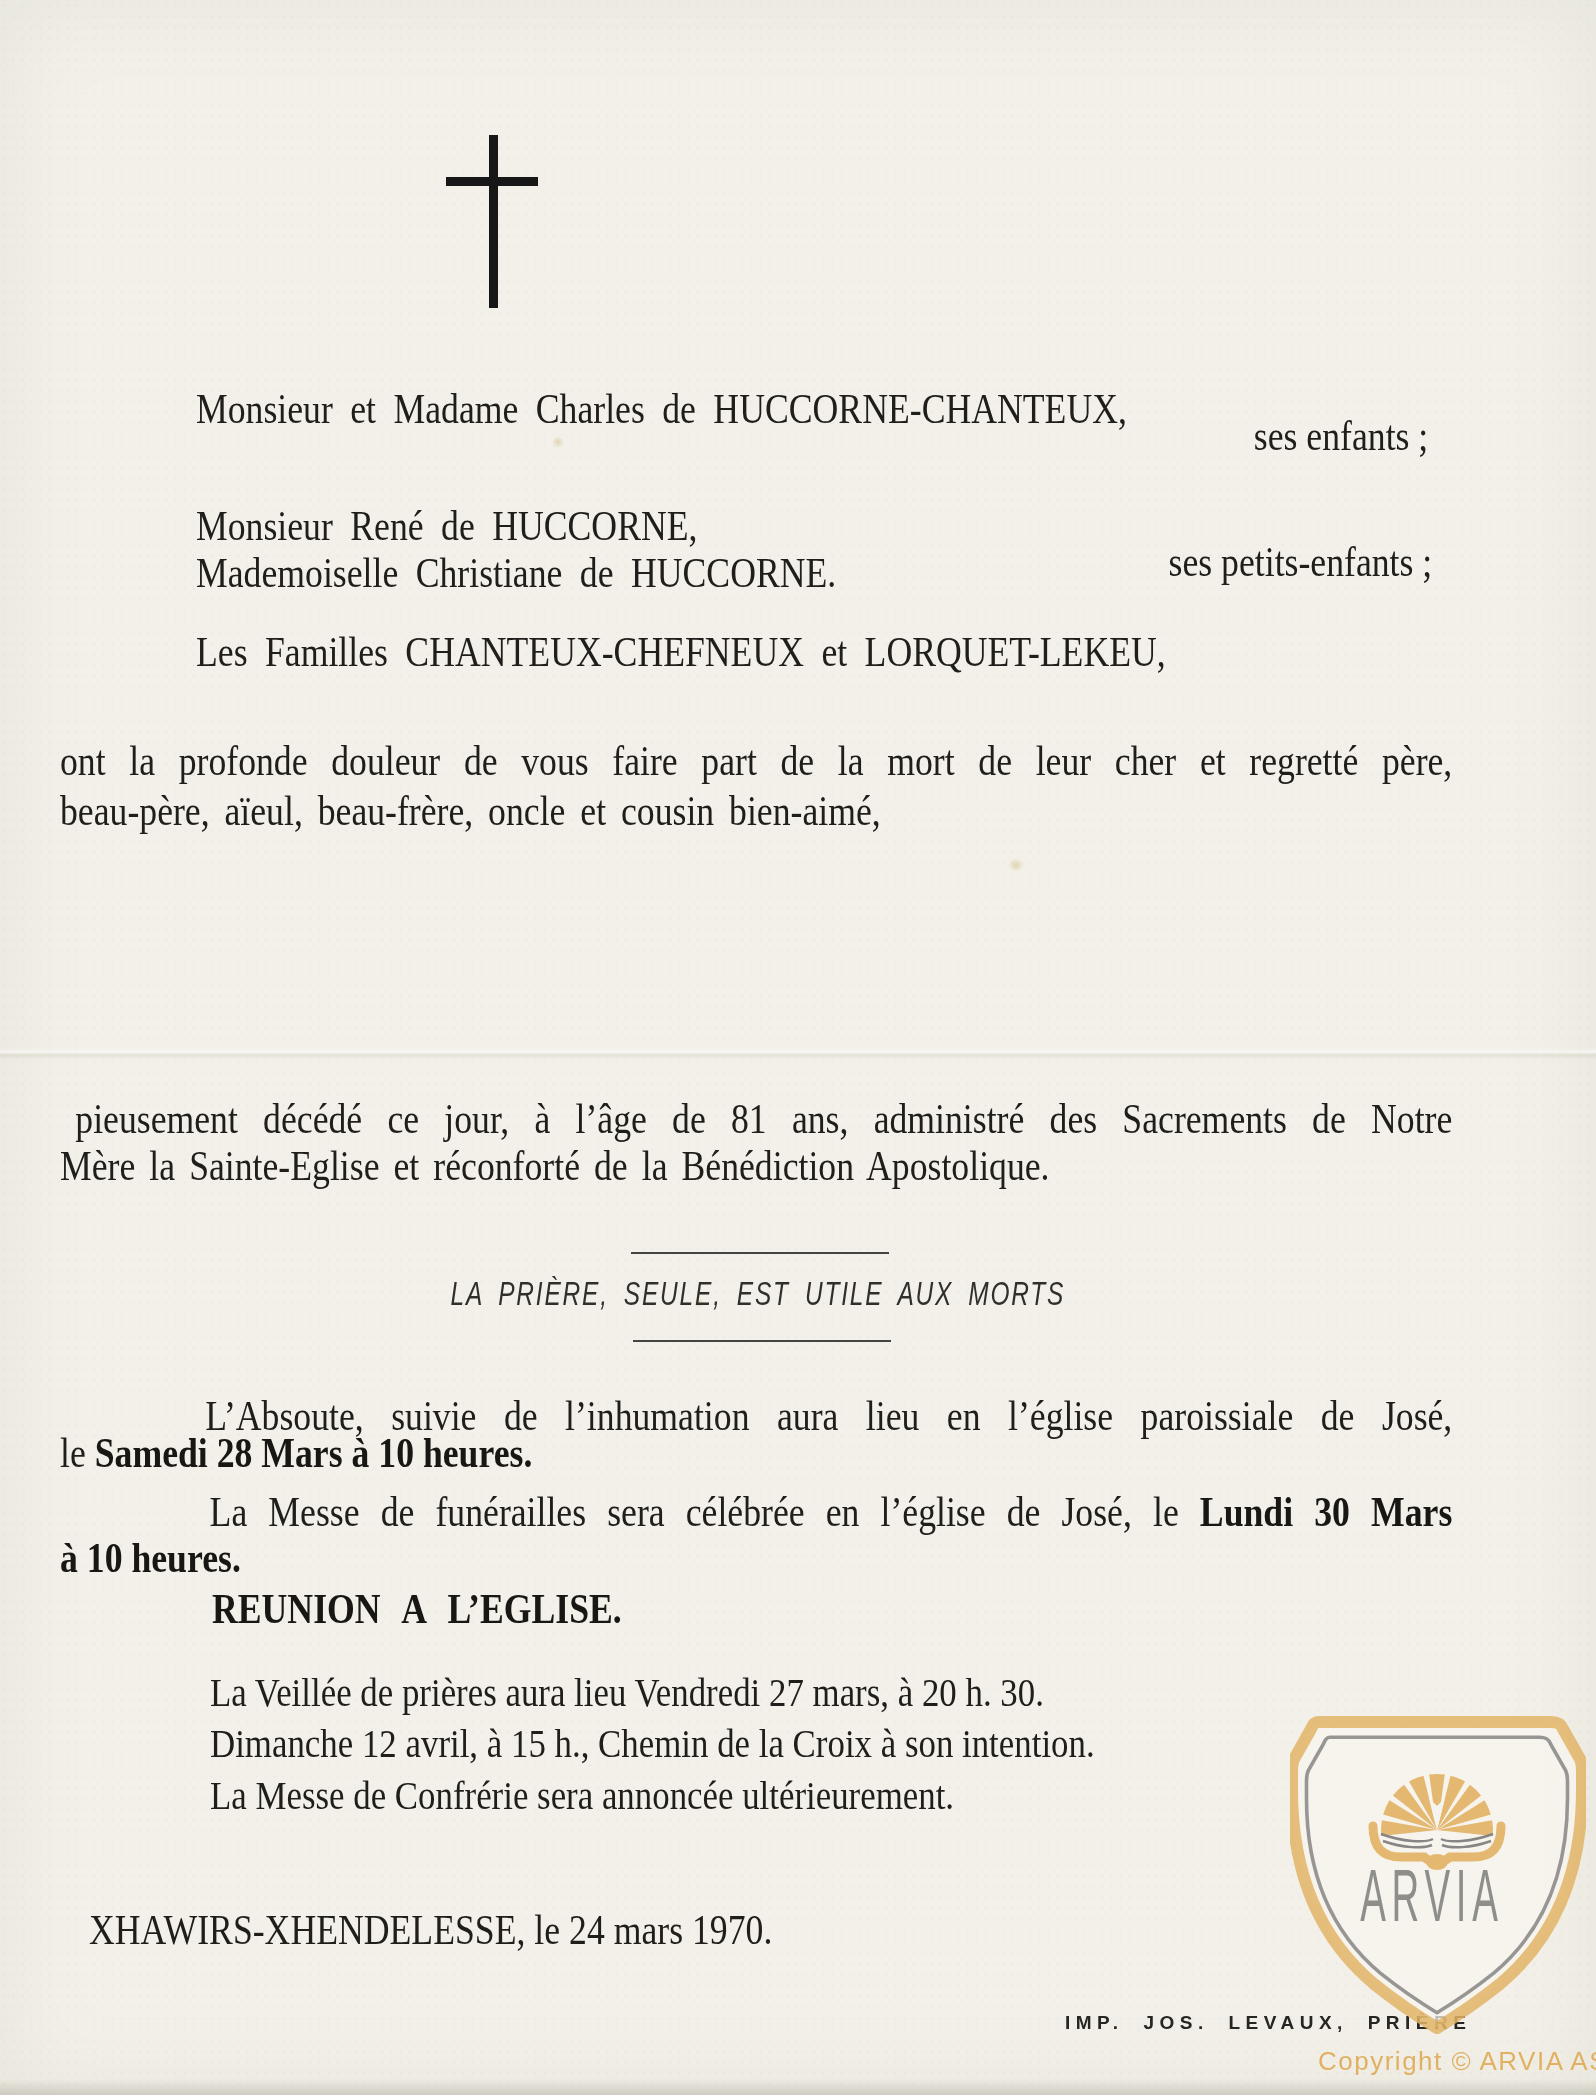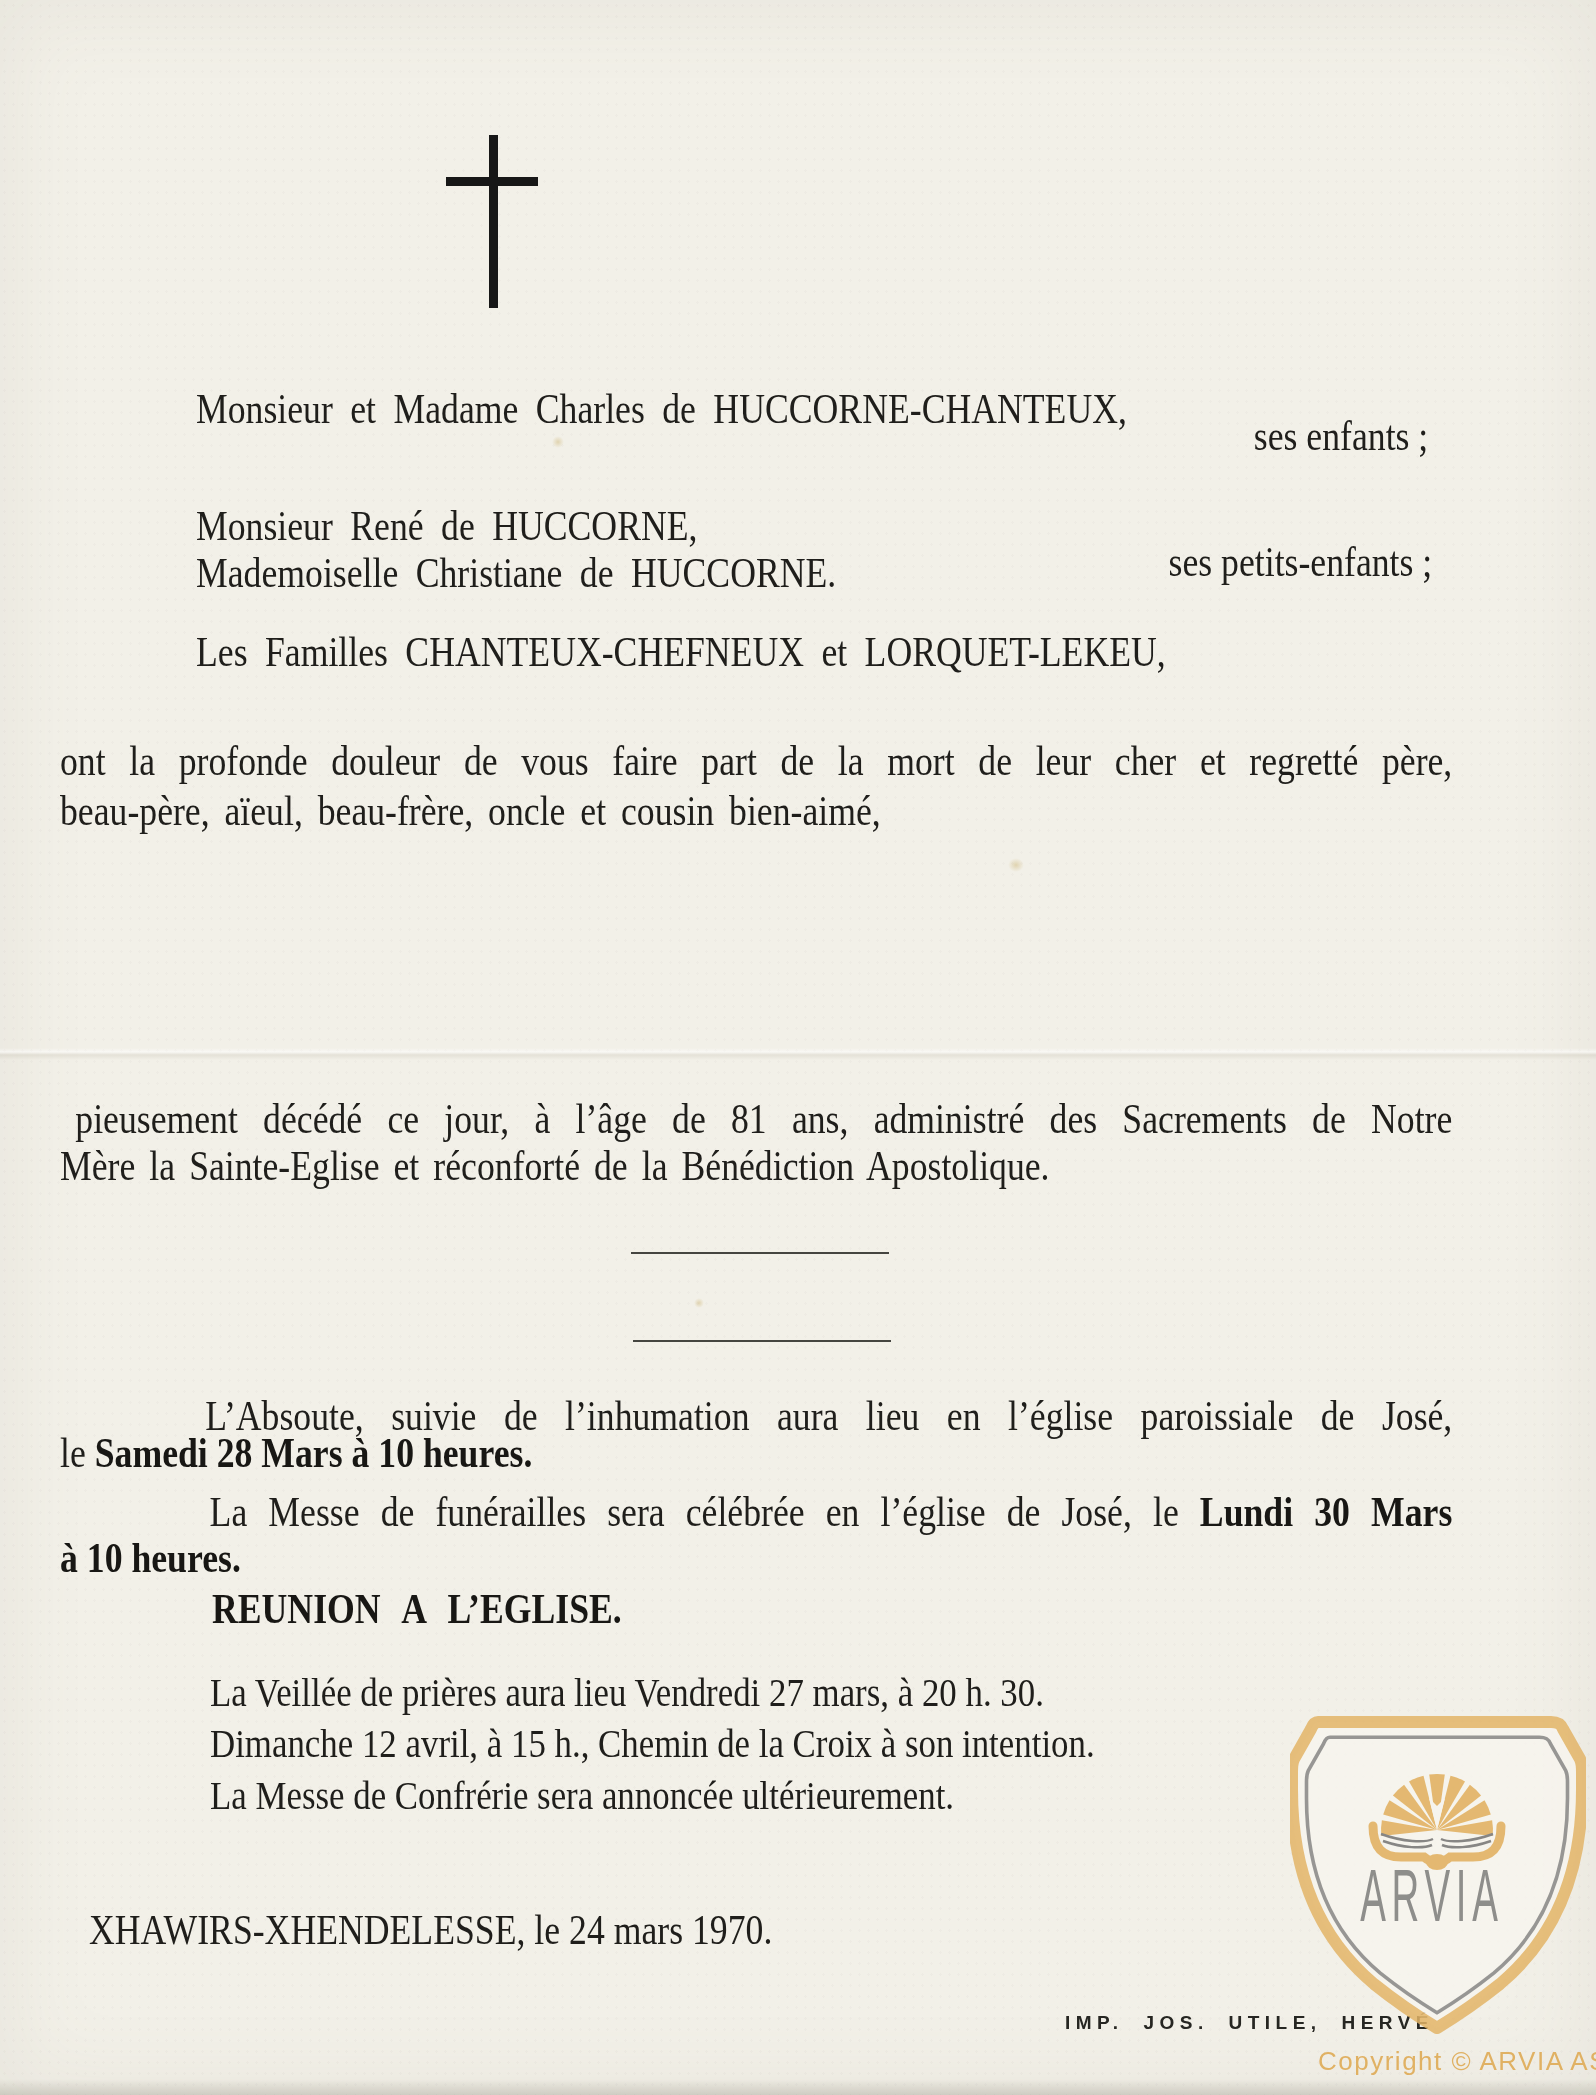--- a/index.html
+++ b/index.html
@@ -109,37 +109,40 @@
   <div class="abs serif nw cl wide" style="left:196px; top:631px;">Les Familles CHANTEUX-CHEFNEUX et LORQUET-LEKEU,</div>
 
   <div class="abs serif just" style="left:60px; top:740px;">ont la profonde douleur de vous faire part de la mort de leur cher et regretté père,</div>
   <div class="abs serif nw cl" style="left:60px; top:790px; word-spacing:7px;">beau-père, aïeul, beau-frère, oncle et cousin bien-aimé,</div>
 
 
   <div class="abs serif just" style="left:60px; top:1098px; text-indent:18px;">pieusement décédé ce jour, à l’âge de 81 ans, administré des Sacrements de Notre</div>
   <div class="abs serif nw cl" style="left:60px; top:1145px; word-spacing:6px;">Mère la Sainte-Eglise et réconforté de la Bénédiction Apostolique.</div>
 
   <div class="rule" style="left:631px; top:1252px; width:258px;"></div>
+  <div class="motto-wrap">
+    <span class="motto-inner">LA PRIÈRE, SEULE, EST UTILE AUX MORTS</span>
+  </div>
   <div class="rule" style="left:633px; top:1340px; width:258px;"></div>
 
   <div class="abs serif just" style="left:60px; top:1395px; text-indent:171px;">L’Absoute, suivie de l’inhumation aura lieu en l’église paroissiale de José,</div>
   <div class="abs serif nw cl" style="left:60px; top:1432px;"><span>le </span><b>Samedi 28 Mars à 10 heures.</b></div>
 
   <div class="abs serif just" style="left:60px; top:1491px; text-indent:176px;"><span>La Messe de funérailles sera célébrée en l’église de José, le </span><b>Lundi 30 Mars</b></div>
   <div class="abs serif nw cl" style="left:60px; top:1537px;"><b>à 10 heures.</b></div>
 
   <div class="abs serif nw cl" style="left:212px; top:1588px;"><b style="word-spacing:16px;">REUNION A L’EGLISE.</b></div>
 
   <div class="abs serif nw cl" style="left:210px; top:1672px; font-size:41px;">La Veillée de prières aura lieu Vendredi 27 mars, à 20 h. 30.</div>
   <div class="abs serif nw cl" style="left:210px; top:1723px; font-size:41px;">Dimanche 12 avril, à 15 h., Chemin de la Croix à son intention.</div>
   <div class="abs serif nw cl" style="left:210px; top:1775px; font-size:41px;">La Messe de Confrérie sera annoncée ultérieurement.</div>
 
   <div class="abs serif nw cl" style="left:89px; top:1909px;">XHAWIRS-XHENDELESSE, le 24 mars 1970.</div>
 
-  <div class="printer">IMP. JOS. UTILE, HERVÉ</div>
+  <div class="printer">IMP. JOS. LEVAUX, PRIÈRE</div>
 
   <div class="shield">
     <svg width="296" height="326" viewBox="0 0 296 326">
       <path d="M28,10 L261,10 C268,10 271,12 273,17 L290,47 C292,51 292,54 292,60 L292,78
                C292,150 272,220 210,272 C190,288 170,302 147,316
                C124,302 104,288 84,272 C22,220 2,150 2,78 L2,60 C2,54 2,51 4,47 L21,17 C23,12 26,10 28,10 Z" fill="#f7f5ef" fill-opacity="0.80" stroke="#e3b467" stroke-width="12" stroke-opacity="0.92" stroke-linejoin="round"></path>
       <path d="M28,10 L261,10 C268,10 271,12 273,17 L290,47 C292,51 292,54 292,60 L292,78
                C292,150 272,220 210,272 C190,288 170,302 147,316
                C124,302 104,288 84,272 C22,220 2,150 2,78 L2,60 C2,54 2,51 4,47 L21,17 C23,12 26,10 28,10 Z" transform="translate(147,163) scale(0.90) translate(-147,-163)" fill="none" stroke="#7e7e7c" stroke-width="4" opacity="0.85"></path>
       <g transform="translate(147,0)">

